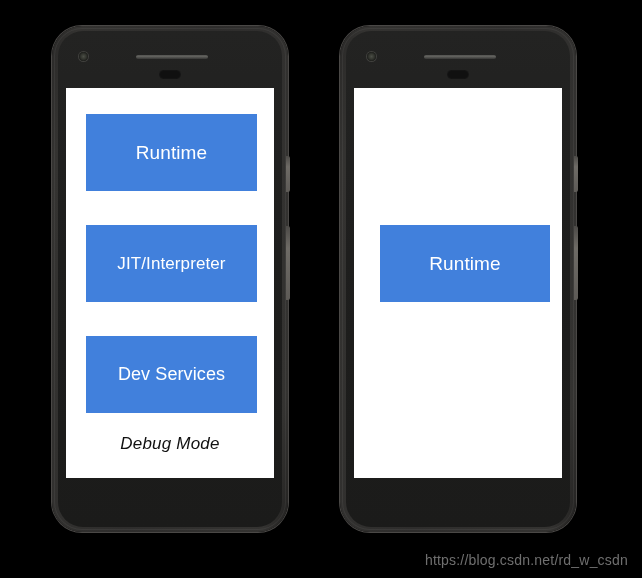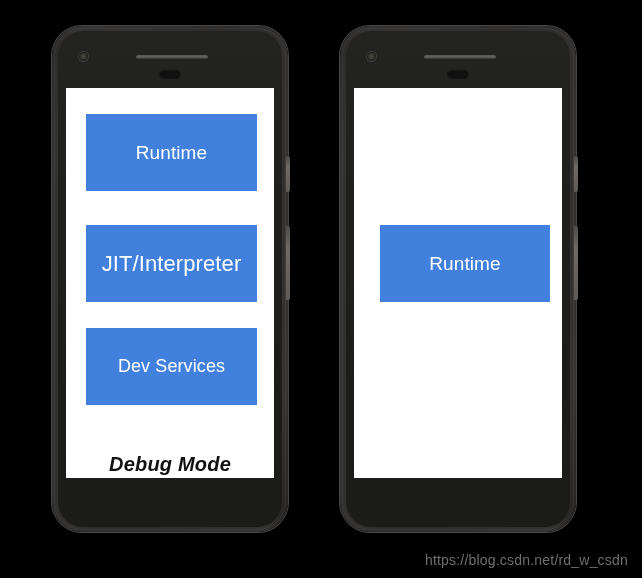--- a/index.html
+++ b/index.html
@@ -115,35 +115,35 @@
     color: #ffffff;
     font-size: 19px;
     font-weight: 400;
     letter-spacing: 0.1px;
     white-space: nowrap;
   }
 
   
   .box-runtime-debug   { left: 20px; top: 26px;  width: 171px; height: 77px; }
   .box-jit             { left: 20px; top: 137px; width: 171px; height: 77px; }
-  .box-devsvc          { left: 20px; top: 240px; width: 171px; height: 77px; }
+  .box-devsvc          { left: 20px; top: 248px; width: 171px; height: 77px; }
   
   .box-runtime-release { left: 26px; top: 137px; width: 170px; height: 77px; }
 
-  .box-jit .layer-label { font-size: 22px; text-align: right; }
+  .box-jit .layer-label { font-size: 17px; text-align: right; }
   .box-devsvc .layer-label { font-size: 18px; }
 
   .mode-caption {
     flex: 0 0 auto;
     text-align: center;
     font-style: italic;
-    font-weight: 700;
-    font-size: 20px;
+    font-weight: 400;
+    font-size: 17px;
     color: #111111;
-    padding-bottom: 2px;
+    padding-bottom: 24px;
     letter-spacing: 0.2px;
   }
 
   
   .watermark {
     position: absolute;
     right: 14px;
     bottom: 10px;
     color: #9a9a9a;
     font-size: 14px;

